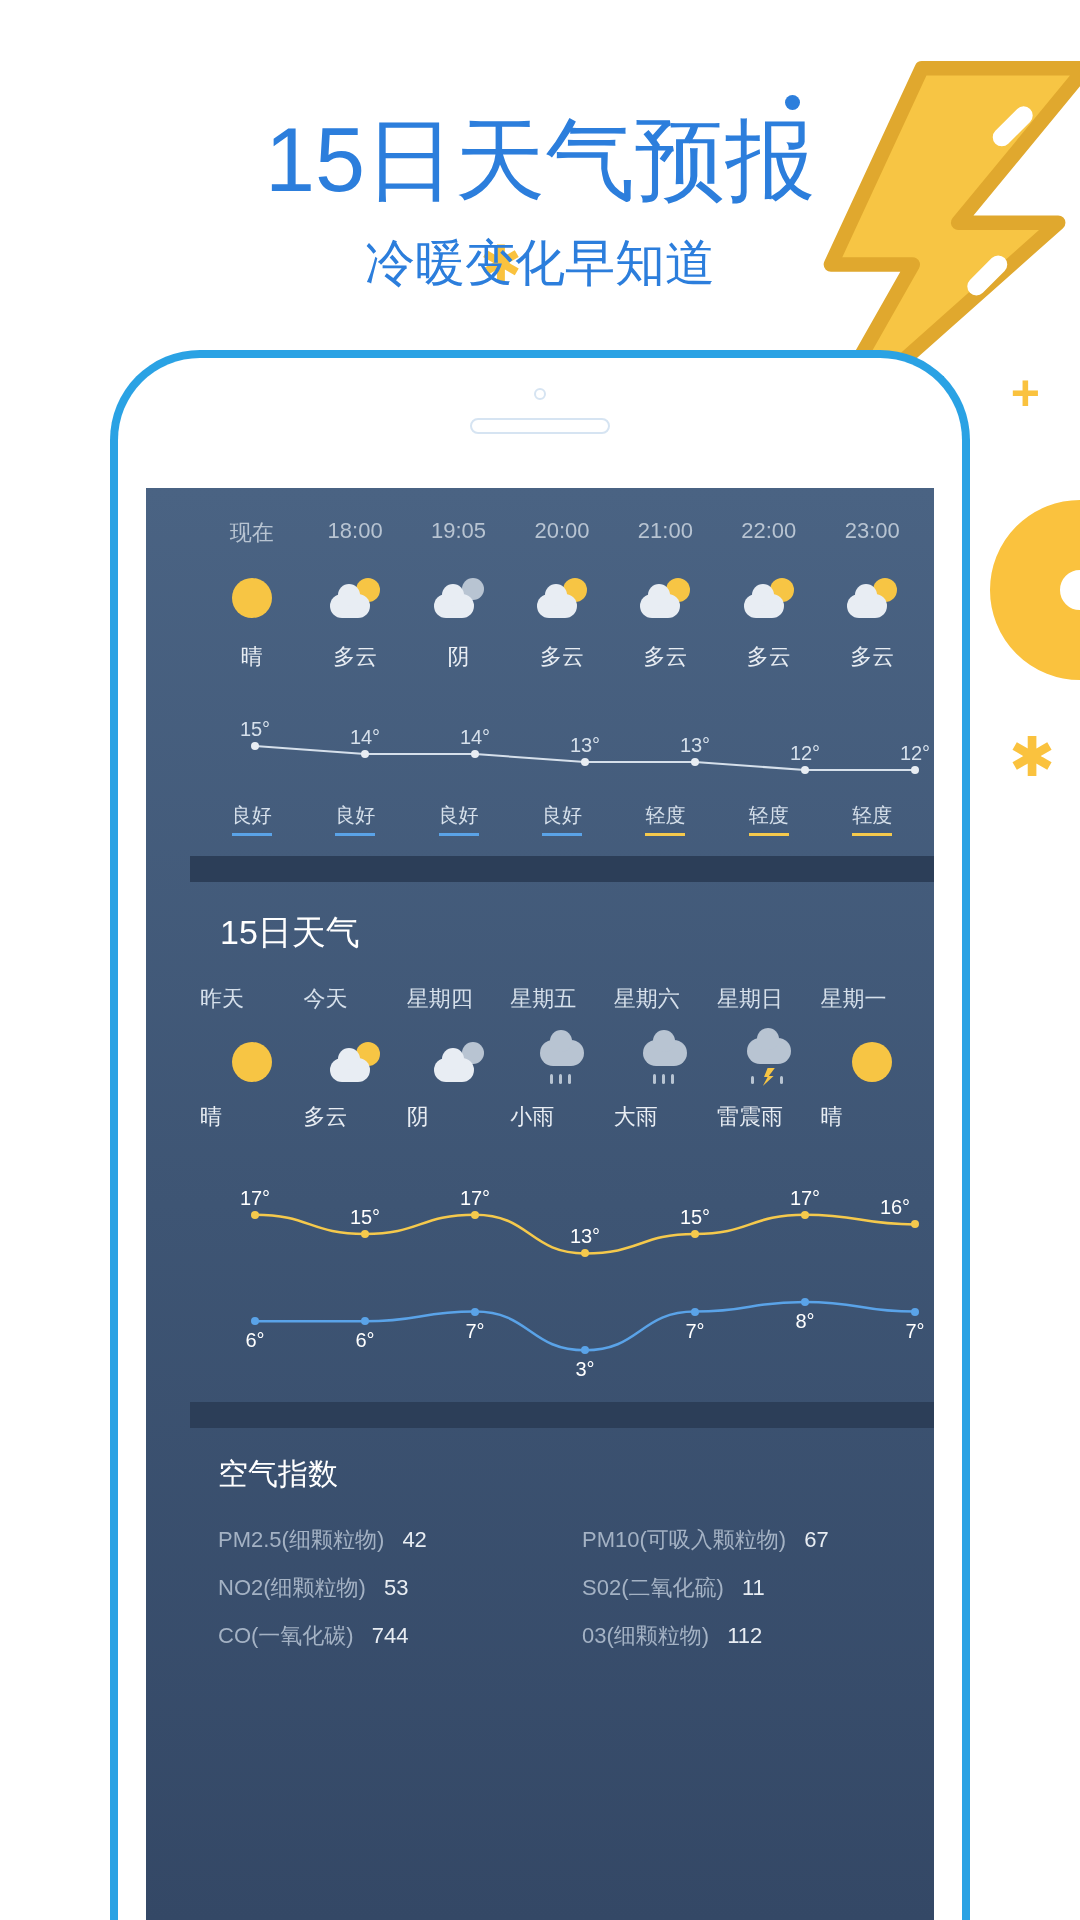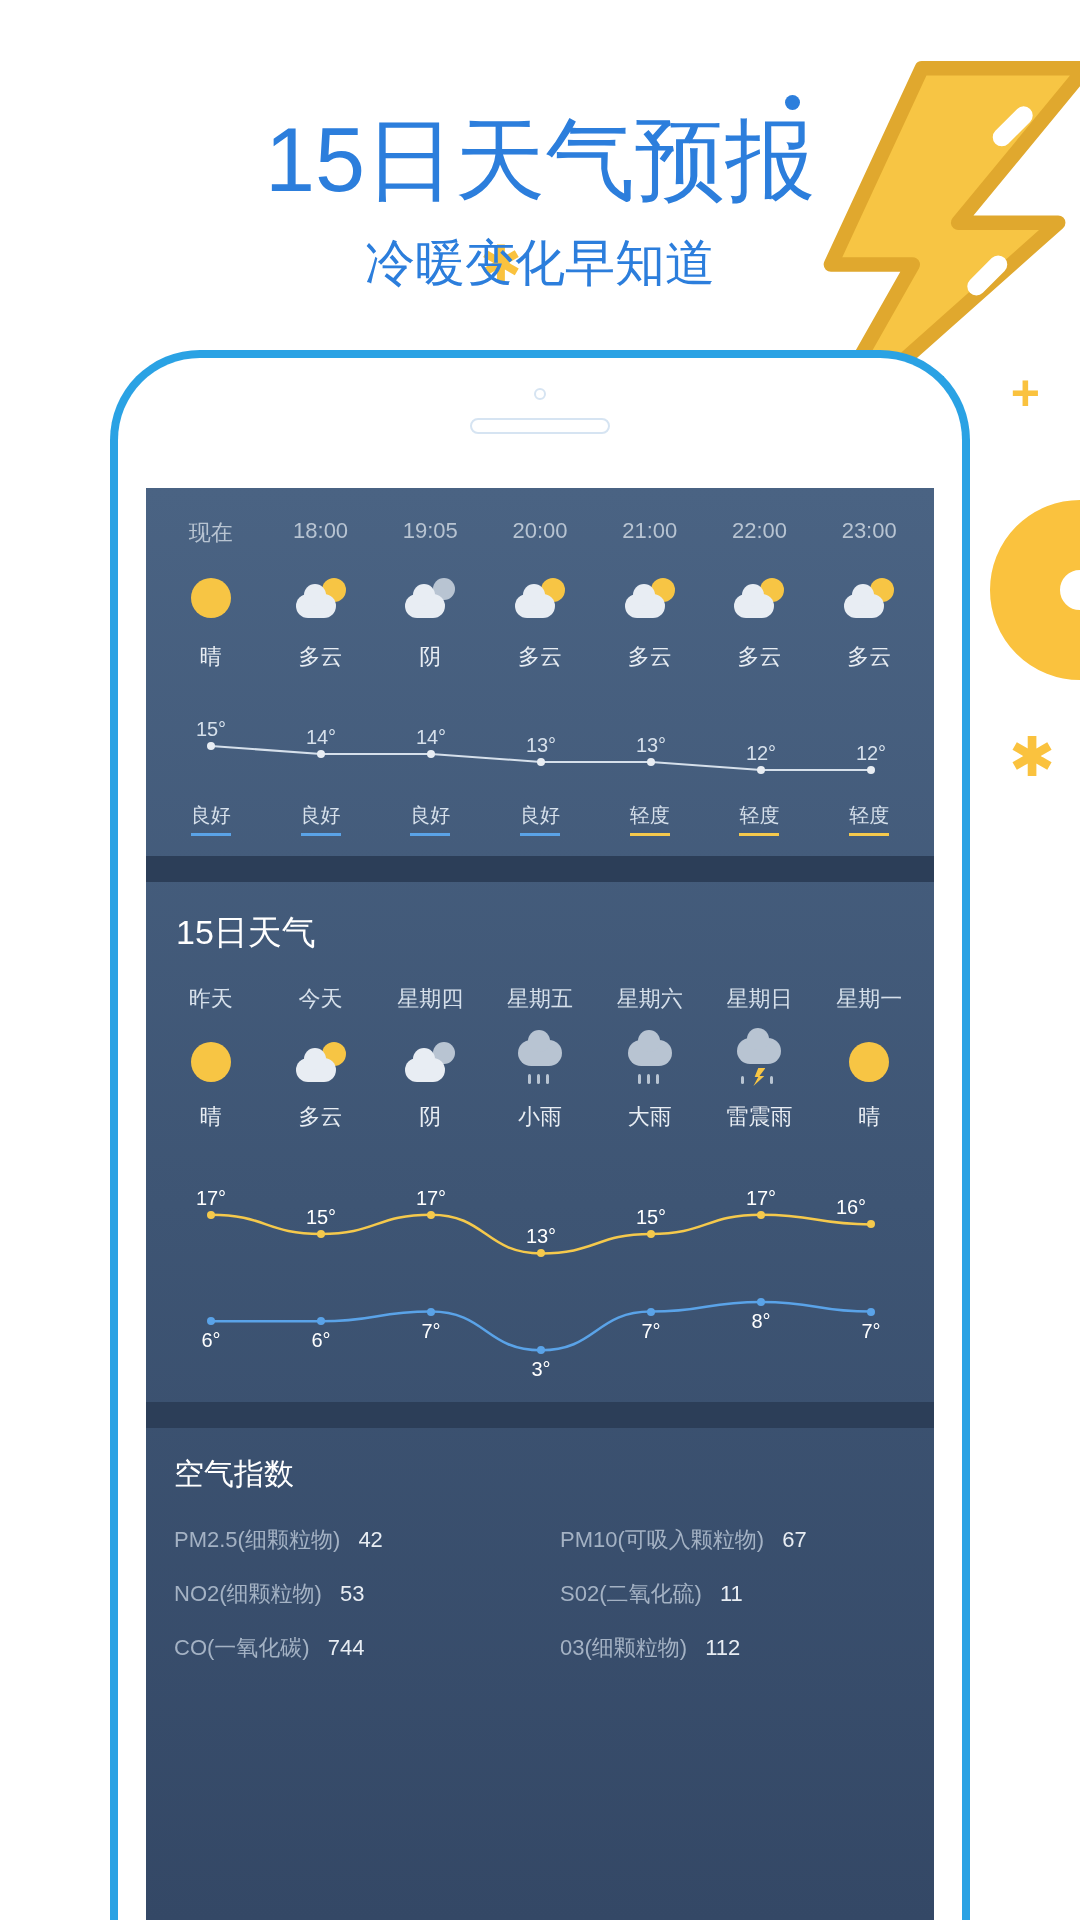--- a/index.html
+++ b/index.html
@@ -89,20 +89,21 @@
   border-radius: 50%;
 }
 .screen {
   position: absolute;
   left: 28px;
   right: 28px;
   top: 130px;
   bottom: 0;
   background: linear-gradient(180deg, #4a6383 0%, #3e5574 50%, #344866 100%);
   overflow: hidden;
+  padding-left: 44px;
 }
 
 
 .hourly {
   padding: 30px 10px 20px;
 }
 .hourly-row {
   display: flex;
   justify-content: space-between;
 }
@@ -142,21 +143,20 @@
   color: #fff;
   margin-left: 20px;
   margin-bottom: 28px;
 }
 .daily-row {
   display: flex;
   justify-content: space-between;
 }
 .dcol {
   flex: 1;
-  text-align: center;
   color: #e8edf3;
 }
 .dday { font-size: 22px; color: #d6e0eb; margin-bottom: 20px; }
 .dicon { height: 56px; display: flex; align-items: center; justify-content: center; }
 .dcond { font-size: 22px; margin-top: 12px; }
 .daily-chart { position: relative; height: 210px; margin-top: 40px; }
 .dtemp { position: absolute; font-size: 20px; color: #fff; transform: translateX(-50%); }
 
 
 .air {
@@ -171,21 +171,21 @@
 .air-badge {
   border: 2px solid #f5c94c;
   color: #f5c94c;
   border-radius: 22px;
   padding: 6px 18px;
   font-size: 24px;
 }
 .air-grid {
   display: grid;
   grid-template-columns: 1fr 1fr;
-  gap: 24px 40px;
+  gap: 18px 40px;
   margin-top: 30px;
 }
 .air-item {
   font-size: 22px;
   color: #a4b2c4;
 }
 .air-item .val {
   color: #e8edf3;
   margin-left: 12px;
 }

